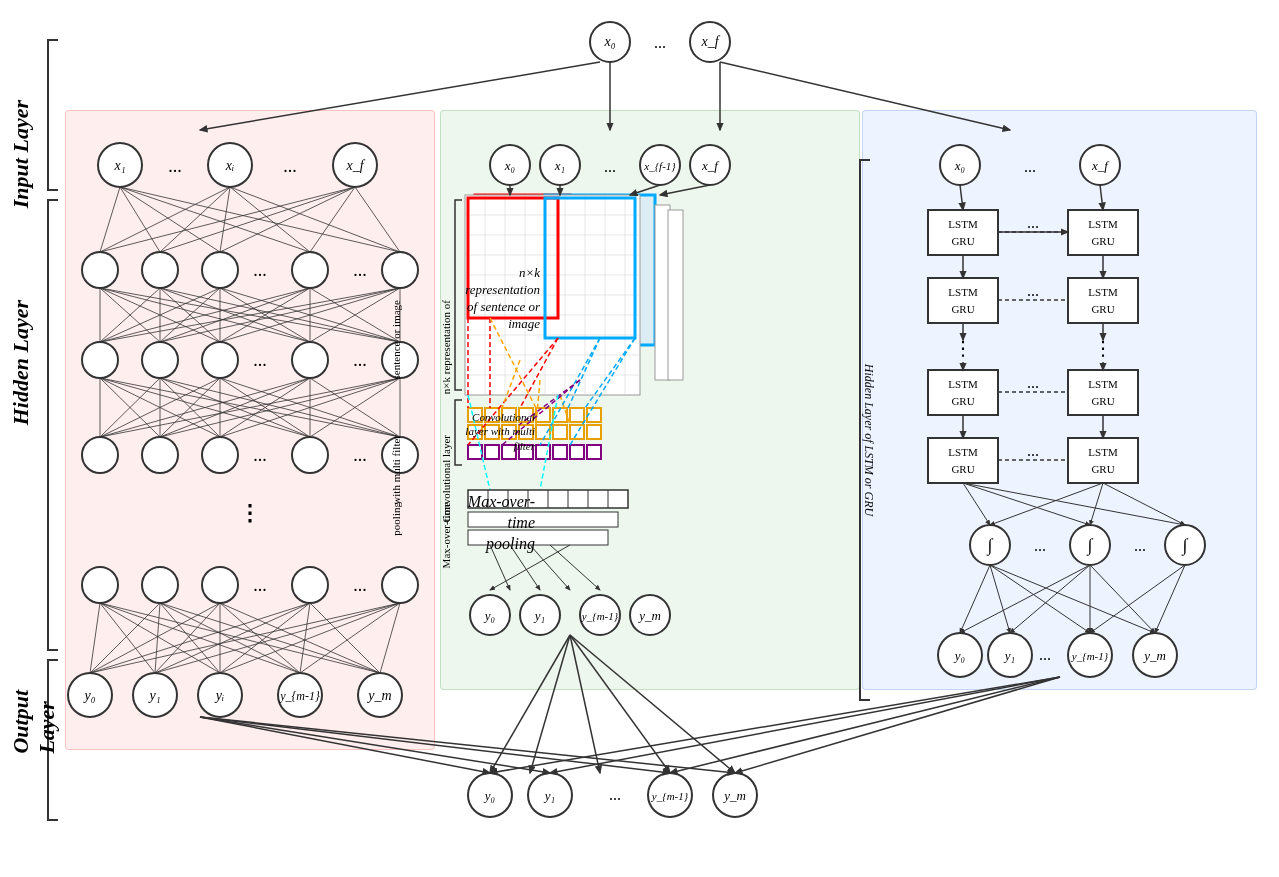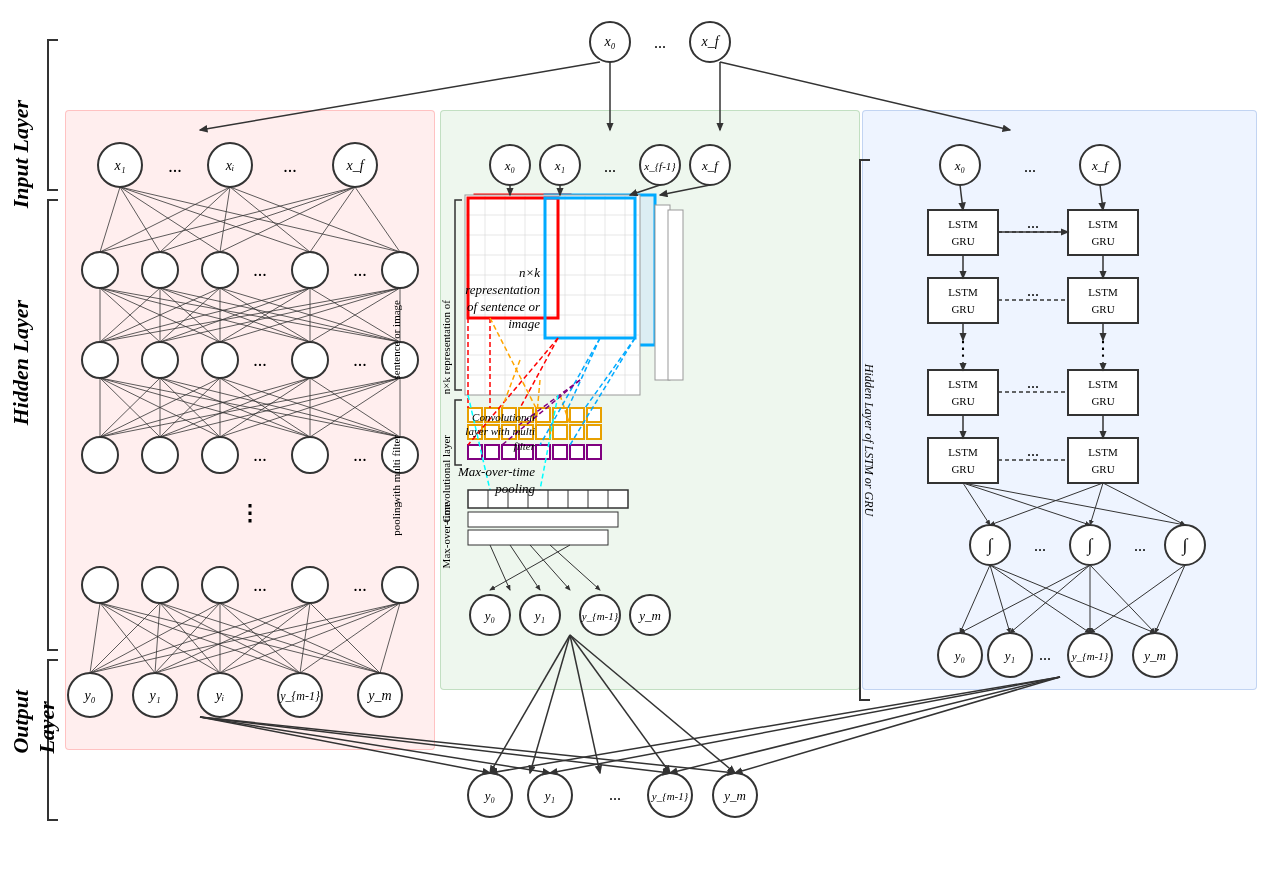--- a/index.html
+++ b/index.html
@@ -550,17 +550,17 @@
   <div class="layer-label output-layer-label" style="position:absolute; left:8px; top:690px; font-size:22px; font-weight:bold; writing-mode:vertical-rl; transform:rotate(180deg);">
     Output Layer
   </div>
 
   <div style="position:absolute; left:460px; top:265px; font-size:13px; font-style:italic; line-height:1.3; text-align:right; width:80px;">
     n×k representation of sentence or image
   </div>
   <div style="position:absolute; left:455px; top:410px; font-size:11px; font-style:italic; line-height:1.3; text-align:right; width:80px;">
     Convolutional layer with multi filter
   </div>
-  <div style="position:absolute; left:455px; top:464px; font-size:13px; font-style:italic; line-height:1.3; text-align:right; width:80px;">
+  <div style="position:absolute; left:455px; top:492px; font-size:16px; font-style:italic; line-height:1.3; text-align:right; width:80px;">
     Max-over-time pooling
   </div>
 
 </div>
 
 </body></html>

